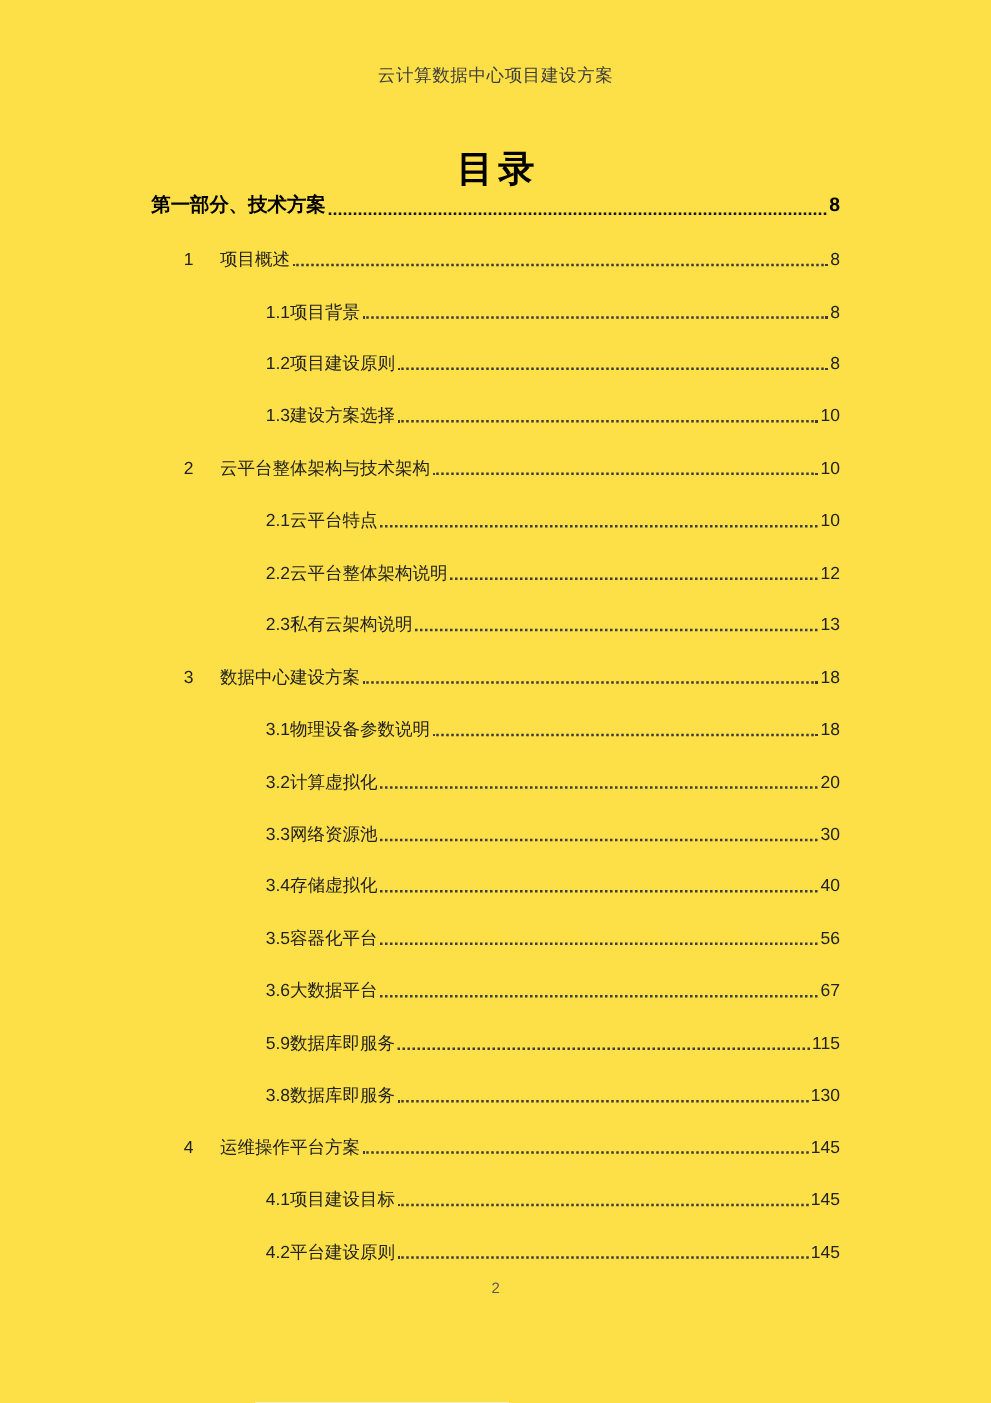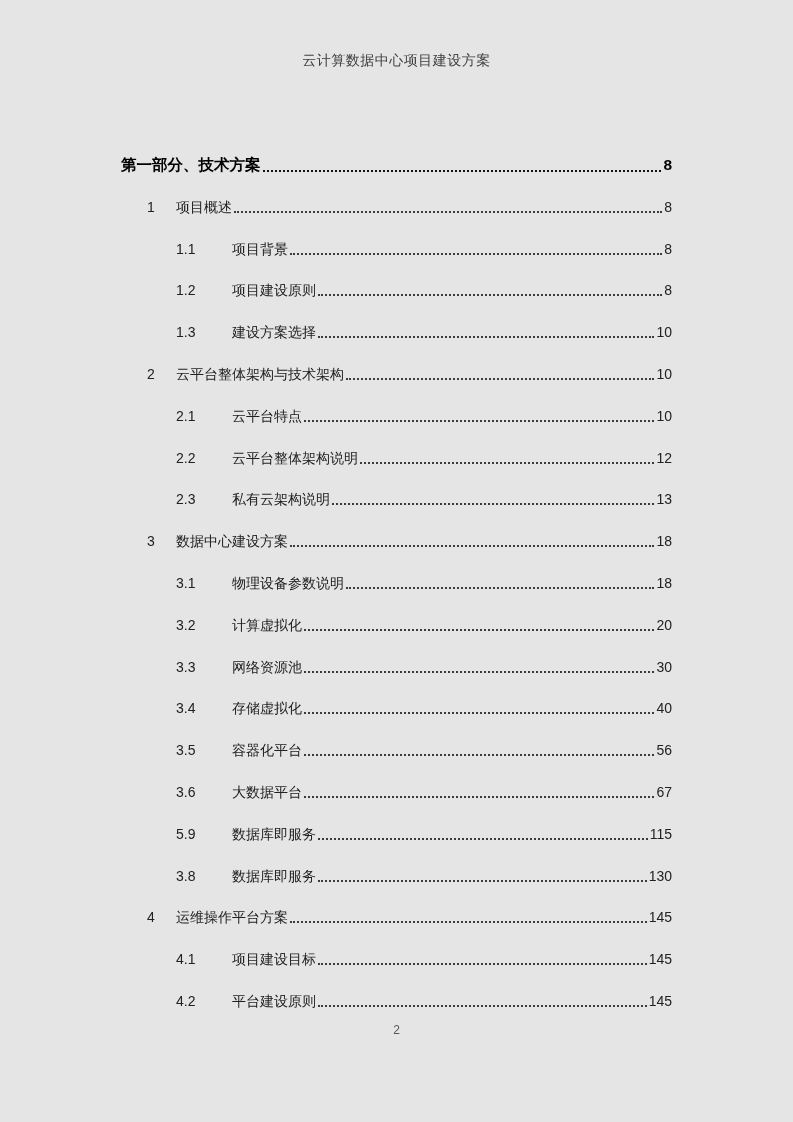--- a/index.html
+++ b/index.html
@@ -4,21 +4,21 @@
 <style>
   html, body {
     margin: 0;
     padding: 0;
     background: #ffffff;
   }
   .page {
     position: relative;
     width: 793px;
     height: 1122px;
-    background: #e5e5e5;
+    background: #fde047;
     overflow: hidden;
     font-family: "Liberation Sans", "DejaVu Sans", sans-serif;
     color: #212121;
     text-decoration: underline;
   }
   .doc-header {
     position: absolute;
     top: 52px;
     left: 0;
     width: 100%;
@@ -89,38 +89,40 @@
   }
   .toc-row.lvl1 .num {
     width: 29px;
   }
   
   .toc-row.lvl2 {
     padding-left: 55px;
   }
   .toc-row.lvl2 .num {
     width: 56px;
+    text-align: right;
   }
   .page-footer {
     position: absolute;
     top: 1023px;
     left: 0;
     width: 100%;
     text-align: center;
     font-size: 12px;
     color: #575757;
   }
 </style>
 </head>
 <body>
 
 <div class="page">
 
   <div class="doc-header">云计算数据中心项目建设方案</div>
 
+  <div class="doc-title">目录</div>
 
   <div class="toc">
       <div class="toc-row lvl0">
 
     <span class="label">第一部分、技术方案</span>
     <span class="dots"></span>
     <span class="pagenum">8</span>
   </div>
       <div class="toc-row lvl1">
     <span class="num">1</span>

